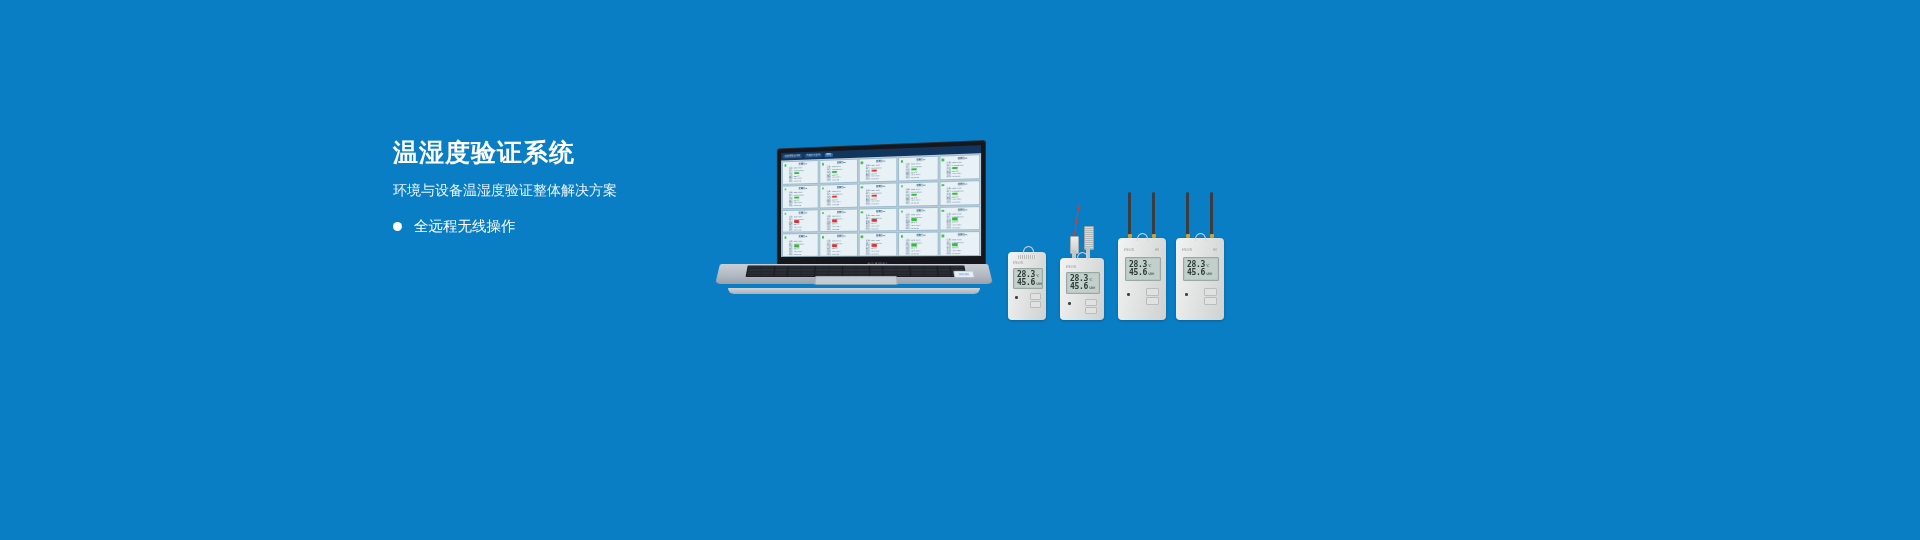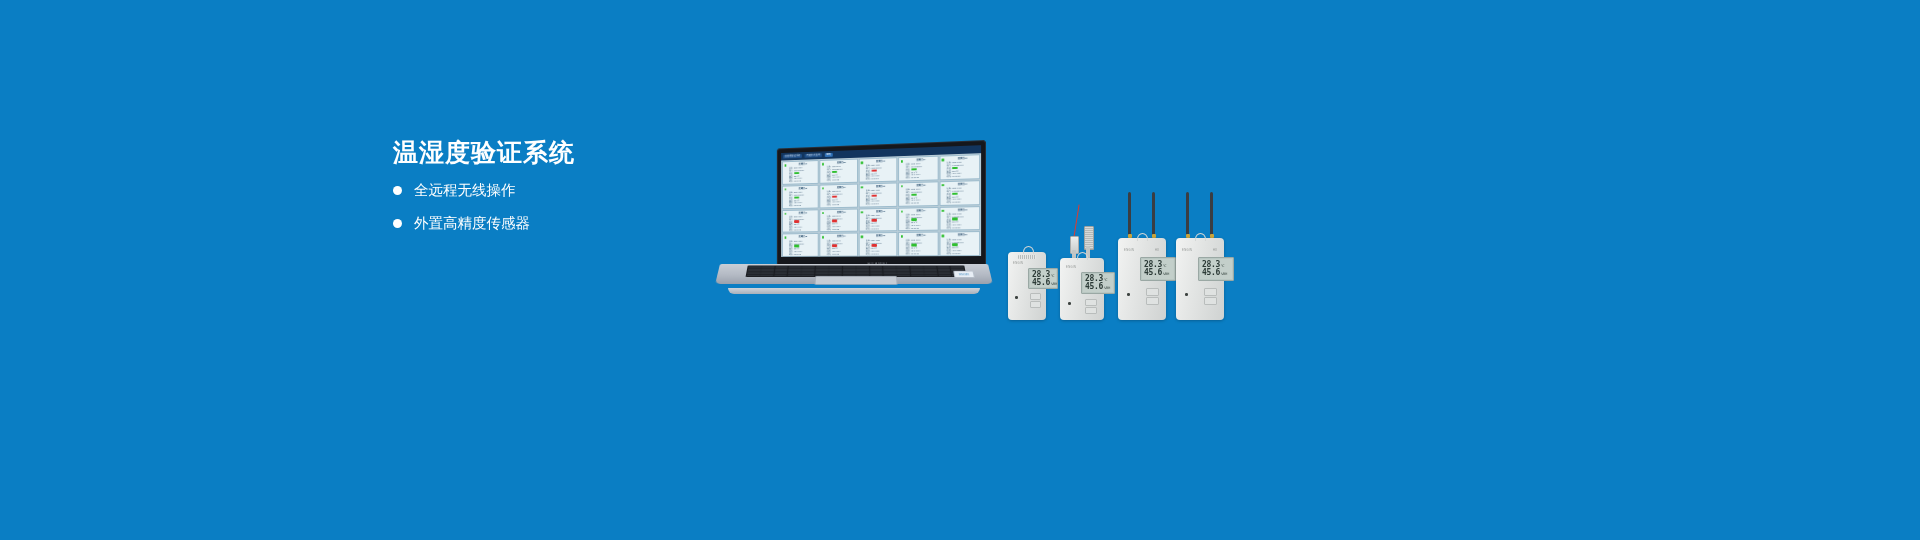--- a/index.html
+++ b/index.html
@@ -117,21 +117,21 @@
   .devices{position:absolute;left:1000px;top:170px;width:230px;height:150px;}
   .device{position:absolute;bottom:0;}
 
   .body-shell{
     background:linear-gradient(100deg,#f2f3f2 0%,#e3e5e4 42%,#cfd2d1 100%);
     border-radius:4px;position:relative;
     box-shadow:0 1px 3px rgba(0,0,0,.25);
   }
   .lcd{
     position:absolute;background:#b9c7c2;border:1px solid #9aa8a4;
-    border-radius:1px;overflow:hidden;margin-left:15px;
+    border-radius:1px;overflow:hidden;
   }
   .lcd-inner{
     position:absolute;inset:1px;background:#c3cfca;
     display:flex;flex-direction:column;justify-content:center;
     padding-left:2px;
   }
   .lcd-line{
     display:flex;align-items:baseline;gap:1px;line-height:1;
     color:#2b3a36;font-family:"DejaVu Sans Mono","Liberation Mono",monospace;
   }
@@ -177,28 +177,25 @@
   }
   .probe-stem{position:absolute;background:#c2c6c5;border-radius:1px;}
 </style>
 </head>
 <body>
 
 <div class="stage">
 
   <div class="copy">
     <h1 class="title">温湿度验证系统</h1>
+    <p class="subtitle">环境与设备温湿度验证整体解决方案</p>
     <ul class="bullets">
       <li class="bullet">
         <span class="dot"></span>
         <span class="bullet-text">全远程无线操作</span>
-      </li>
-      <li class="bullet">
-        <span class="dot"></span>
-        <span class="bullet-text">外置高精度传感器</span>
       </li>
     </ul>
   </div>
 
   <div class="laptop">
     <div class="lid">
       <div class="screen">
 
         <div class="app-header">
           <span class="app-tab">温湿度验证系统</span>

